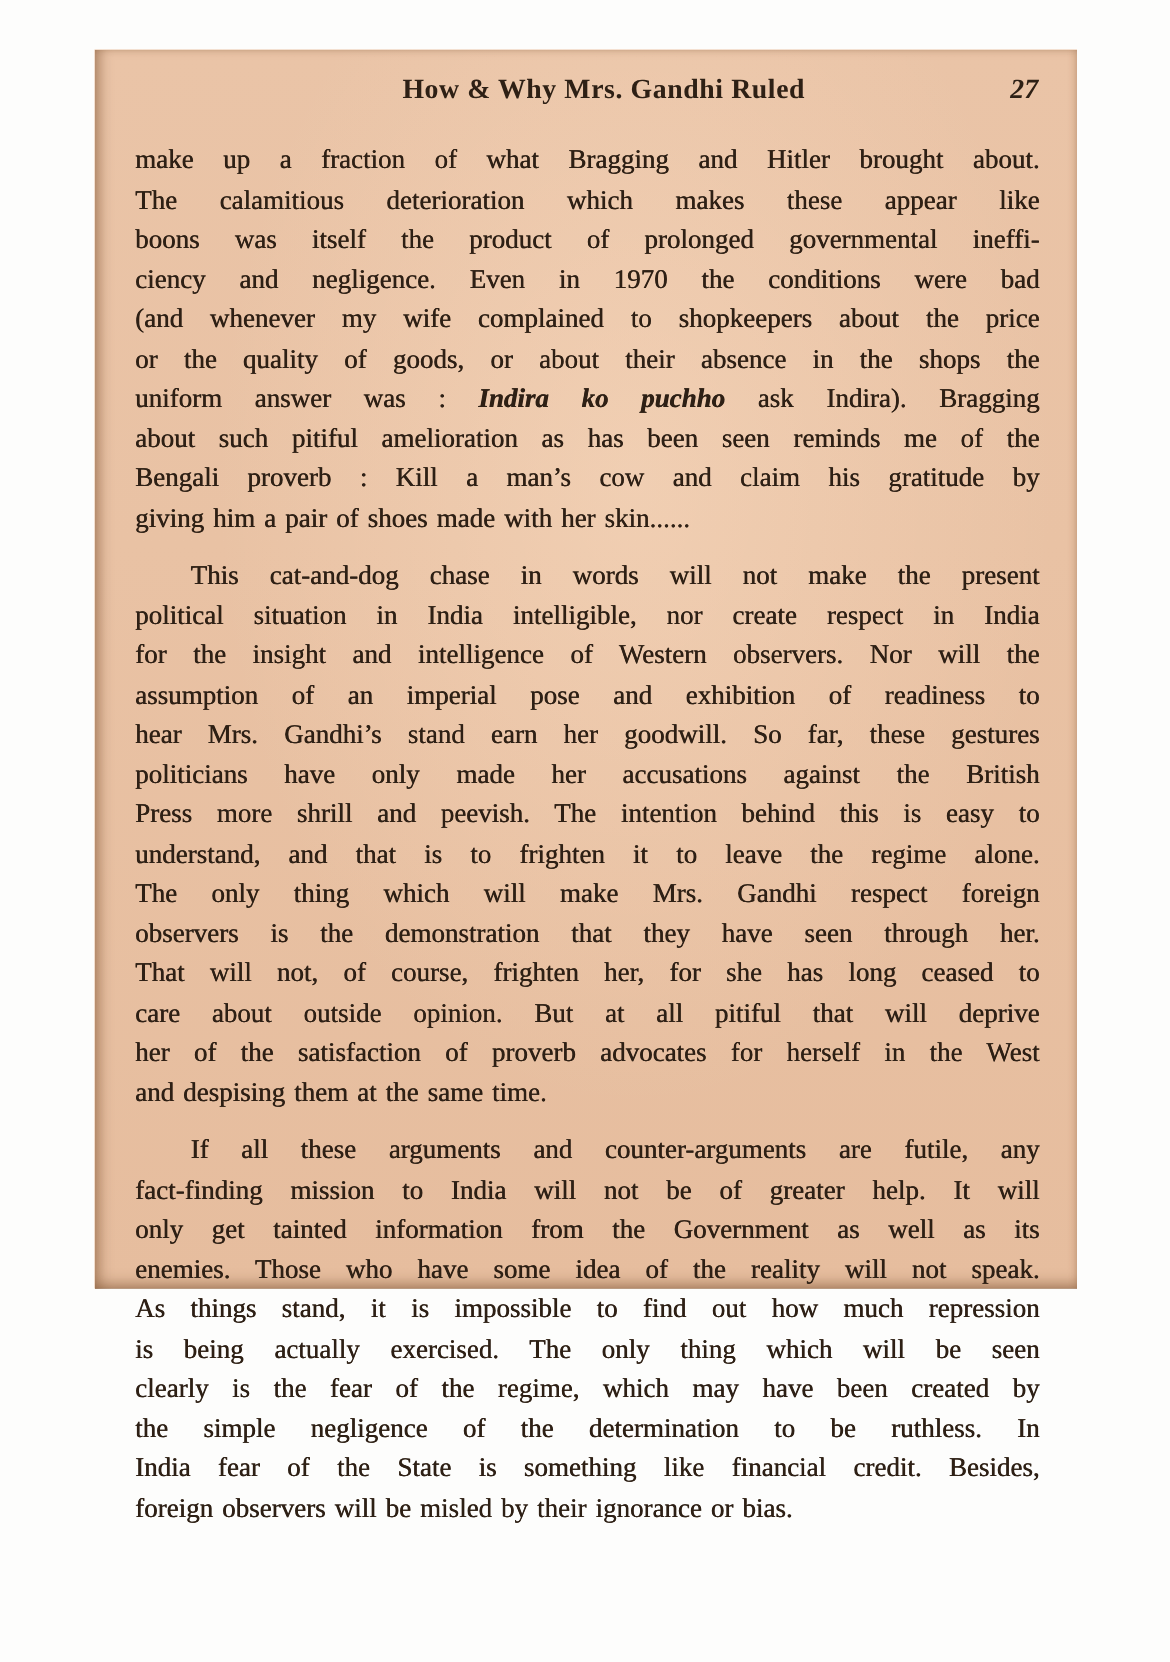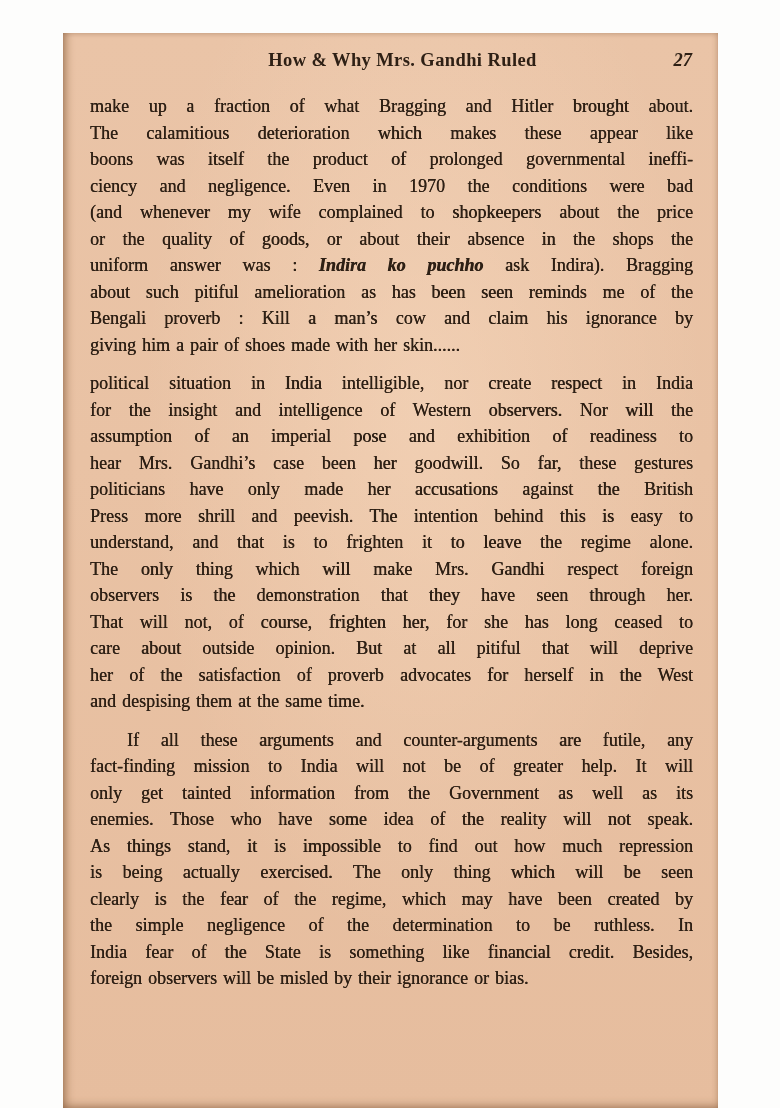--- a/index.html
+++ b/index.html
@@ -5,21 +5,21 @@
   html, body {
     margin: 0; padding: 0;
     width: 780px; height: 1108px;
     background: #fdfdfc;
     overflow: hidden;
     font-family: "Liberation Serif", "DejaVu Serif", serif;
   }
   .scan {
     position: absolute;
     left: 63px; top: 33px;
-    width: 655px; height: 1076px;
+    width: 655px; height: 826px;
     background:
       radial-gradient(ellipse at 55% 35%, rgba(255,230,205,0.35) 0%, rgba(0,0,0,0) 55%),
       linear-gradient(180deg, #eac4a7 0%, #e9c2a4 40%, #e6bd9e 100%);
     box-shadow:
       inset 7px 0 9px -4px rgba(122,80,48,0.55),
       inset 0 -7px 9px -4px rgba(122,80,48,0.5),
       inset -3px 0 6px -3px rgba(122,80,48,0.28),
       inset 0 3px 5px -3px rgba(122,80,48,0.2);
     color: #2e2015;
   }
@@ -74,28 +74,29 @@
   <div class="bodytext">
       <div class="para">
         <div class="line">make up a fraction of what Bragging and Hitler brought about.</div>
         <div class="line">The calamitious deterioration which makes these appear like</div>
         <div class="line">boons was itself the product of prolonged governmental ineffi-</div>
         <div class="line">ciency and negligence. Even in 1970 the conditions were bad</div>
         <div class="line">(and whenever my wife complained to shopkeepers about the price</div>
         <div class="line">or the quality of goods, or about their absence in the shops the</div>
         <div class="line">uniform answer was : <span class="it">Indira ko puchho</span> ask Indira). Bragging</div>
         <div class="line">about such pitiful amelioration as has been seen reminds me of the</div>
-        <div class="line">Bengali proverb : Kill a man’s cow and claim his ignorance by</div>
+        <div class="line">Bengali proverb : Kill a man’s cow and claim his gratitude by</div>
         <div class="line last">giving him a pair of shoes made with her skin......</div>
       </div>
       <div class="para indent">
+        <div class="line first">This cat-and-dog chase in words will not make the present</div>
         <div class="line">political situation in India intelligible, nor create respect in India</div>
         <div class="line">for the insight and intelligence of Western observers. Nor will the</div>
         <div class="line">assumption of an imperial pose and exhibition of readiness to</div>
-        <div class="line">hear Mrs. Gandhi’s case been her goodwill. So far, these gestures</div>
+        <div class="line">hear Mrs. Gandhi’s stand earn her goodwill. So far, these gestures</div>
         <div class="line">politicians have only made her accusations against the British</div>
         <div class="line">Press more shrill and peevish. The intention behind this is easy to</div>
         <div class="line">understand, and that is to frighten it to leave the regime alone.</div>
         <div class="line">The only thing which will make Mrs. Gandhi respect foreign</div>
         <div class="line">observers is the demonstration that they have seen through her.</div>
         <div class="line">That will not, of course, frighten her, for she has long ceased to</div>
         <div class="line">care about outside opinion. But at all pitiful that will deprive</div>
         <div class="line">her of the satisfaction of proverb advocates for herself in the West</div>
         <div class="line last">and despising them at the same time.</div>
       </div>

